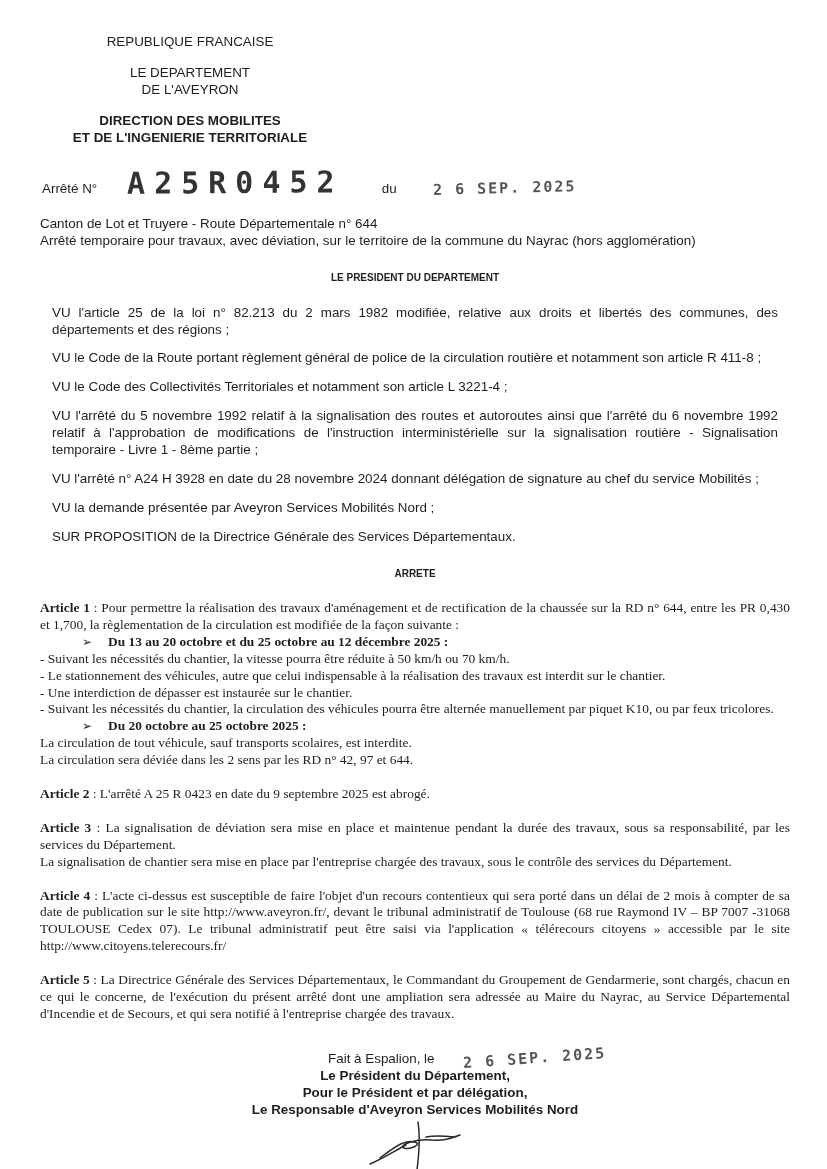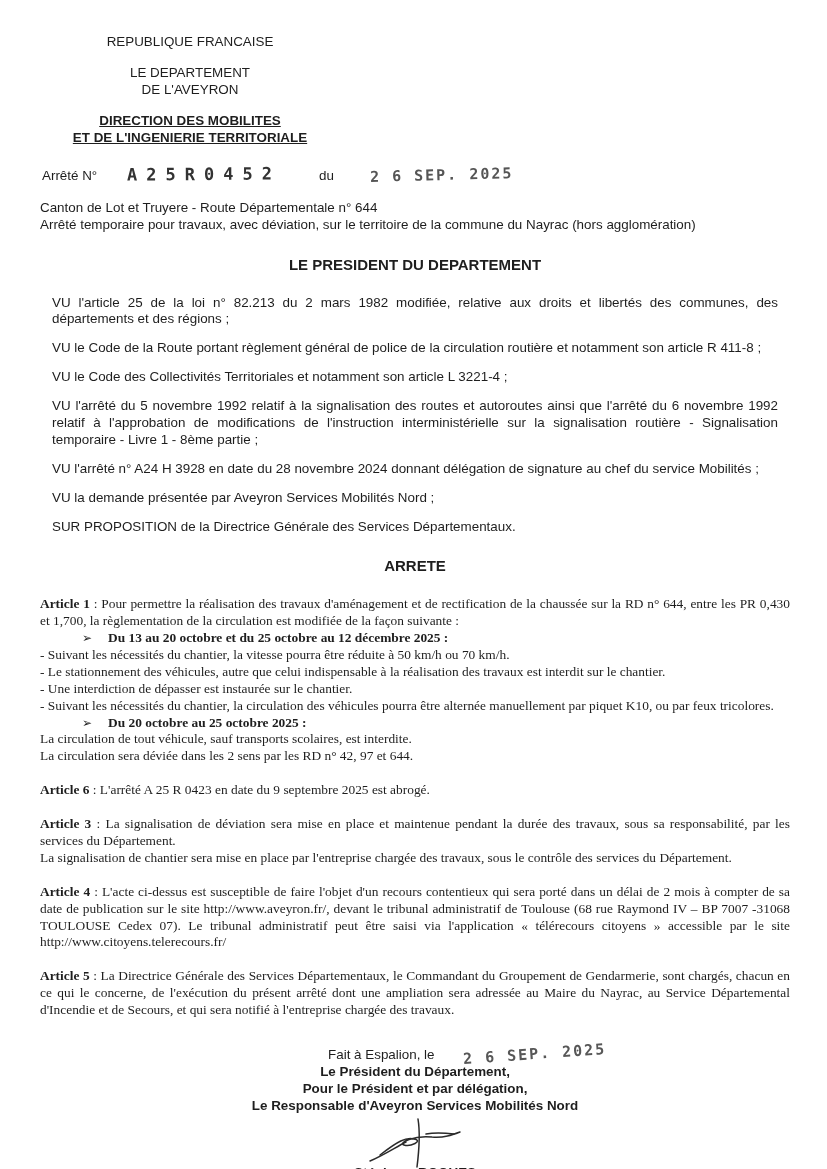--- a/index.html
+++ b/index.html
@@ -13,42 +13,42 @@
     font-family:"Liberation Sans","DejaVu Sans",sans-serif;
     font-size:13.4px;
     line-height:1.26;
     color:#1e1e1e;
     overflow:hidden;
   }
   
   .letterhead{width:300px;text-align:center;}
   .lh-line{margin:0;}
   .lh-gap{height:14px;}
-  .lh-bold{font-weight:bold;text-decoration:underline;}
+  .lh-bold{font-weight:bold;}
   
   .ref-line{display:flex;align-items:baseline;margin:18px 0 14px 2px;}
   .ref-label{white-space:nowrap;}
   .stamp{
     font-family:"DejaVu Sans Mono","Liberation Mono",monospace;
     color:#4b4b4b;
   }
   .stamp-number{
-    font-size:17px;font-weight:bold;letter-spacing:9px;
+    font-size:30px;font-weight:bold;letter-spacing:9px;
     margin-left:30px;color:#333;transform:rotate(-.4deg);
   }
   .ref-du{margin-left:38px;}
   .stamp-date-top{
     font-size:15px;font-weight:bold;letter-spacing:2px;
     margin-left:36px;transform:rotate(-1.5deg);color:#555;
   }
   
   .subject p{margin:0;}
   
   .center-head{
-    text-align:center;font-weight:bold;font-size:15px;
+    text-align:center;font-weight:bold;font-size:10px;
     margin:22px 0 20px;
   }
   
   .preamble p{margin:12px;text-align:justify;}
   
   .article{margin:0 0 17px;text-align:justify;font-family:Liberation Serif, serif;}
   .article .art-label{font-weight:bold;}
   .article p{margin:0;text-align:justify;}
   .period-head{
     margin:16px 0 2px;padding-left:42px;font-weight:bold;
@@ -120,21 +120,21 @@
     </div>
 
     <p class="period-head"><span class="bullet">➢</span><span>Du 20 octobre au 25 octobre 2025 :</span></p>
     <div class="period-items">
       <p>La circulation de tout véhicule, sauf transports scolaires, est interdite.</p>
       <p>La circulation sera déviée dans les 2 sens par les RD n° 42, 97 et 644.</p>
     </div>
   </div>
 
   <div class="article">
-    <p><span class="art-label">Article 6</span><span> : L'arrêté A 25 R 0423 en date du 9 septembre 2025 est abrogé.</span></p>
+    <p><span class="art-label">Article 2</span><span> : L'arrêté A 25 R 0423 en date du 9 septembre 2025 est abrogé.</span></p>
   </div>
 
   <div class="article">
     <p><span class="art-label">Article 3</span><span> : La signalisation de déviation sera mise en place et maintenue pendant la durée des travaux, sous sa responsabilité, par les services du Département.</span></p>
     <p>La signalisation de chantier sera mise en place par l'entreprise chargée des travaux, sous le contrôle des services du Département.</p>
   </div>
 
   <div class="article">
     <p><span class="art-label">Article 4</span><span> : L'acte ci-dessus est susceptible de faire l'objet d'un recours contentieux qui sera porté dans un délai de 2 mois à compter de sa date de publication sur le site http://www.aveyron.fr/, devant le tribunal administratif de Toulouse (68 rue Raymond IV – BP 7007 -31068 TOULOUSE Cedex 07). Le tribunal administratif peut être saisi via l'application « télérecours citoyens » accessible par le site http://www.citoyens.telerecours.fr/</span></p>
   </div>

